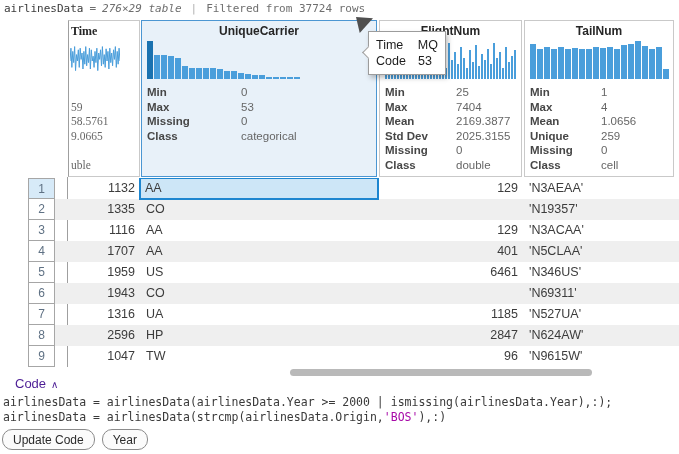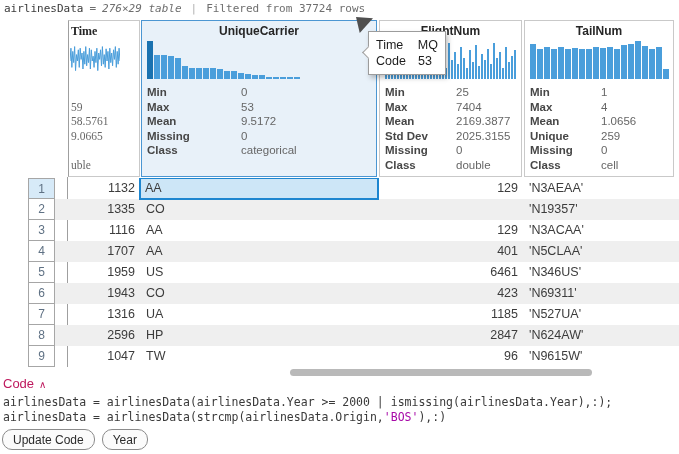--- a/index.html
+++ b/index.html
@@ -61,21 +61,21 @@
            box-shadow:2px 3px 5px rgba(0,0,0,.25);z-index:5;padding:5px 7px;box-sizing:border-box;
            font-size:12.5px;color:#1d1d1d;}
   #tooltip::before{content:"";position:absolute;left:-5px;top:16px;width:8px;height:8px;background:#fff;
            border-left:1px solid #9c9c9c;border-bottom:1px solid #9c9c9c;transform:rotate(45deg);}
   .ttrow{display:flex;line-height:16px;}
   .ttlabel{width:42px;}
   #cursor{position:absolute;left:356px;top:17px;width:17px;height:16px;background:#4f4f4f;
           clip-path:polygon(0 0,100% 8%,22% 100%);z-index:6;}
 
   
-  #code-link{position:absolute;left:3px;top:376px;font-size:13px;color:#be185d;cursor:pointer;}
+  #code-link{position:absolute;left:15px;top:376px;font-size:13px;color:#4c1d95;cursor:pointer;}
   #code-link .caret{font-size:10px;margin-left:5px;}
   #code-lines{position:absolute;left:3px;top:395px;font-family:"DejaVu Sans Mono",monospace;
               font-size:11.5px;color:#3a3a3a;line-height:15px;white-space:pre;}
   .tok-str{color:#a709a7;}
   #buttons{position:absolute;left:2px;top:429px;display:flex;gap:7px;}
   .btn{font-family:"Liberation Sans",sans-serif;font-size:12px;color:#2b2b2b;background:#fbfbfb;
        border:1px solid #8b8b8b;border-radius:10px;padding:2px 10px;height:21px;box-sizing:border-box;cursor:pointer;}
 </style>
 </head>
 <body>
@@ -124,21 +124,20 @@
         <span class="bar" style="width: 5.5px; margin-right: 1.5px; height: 4px;"></span>
         <span class="bar" style="width: 5.5px; margin-right: 1.5px; height: 2px;"></span>
         <span class="bar" style="width: 5.5px; margin-right: 1.5px; height: 2px;"></span>
         <span class="bar" style="width: 5.5px; margin-right: 1.5px; height: 2px;"></span>
         <span class="bar" style="width: 5.5px; margin-right: 1.5px; height: 2px;"></span>
         <span class="bar" style="width: 5.5px; margin-right: 1.5px; height: 2px;"></span>
       </div>
     <div class="stats">
         <div class="statrow"><span class="sl">Min</span><span class="sv">0</span></div>
         <div class="statrow"><span class="sl">Max</span><span class="sv">53</span></div>
-        <div class="statrow"><span class="sl">Mean</span><span class="sv">9.5172</span></div>
         <div class="statrow"><span class="sl">Missing</span><span class="sv">0</span></div>
         <div class="statrow"><span class="sl">Class</span><span class="sv">categorical</span></div>
       </div>
   </div>
   <div class="colbox" id="col-flight">
     <div class="coltitle">FlightNum</div>
     <div class="chart">
         <span class="bar" style="width: 2px; margin-right: 1px; height: 17px;"></span>
         <span class="bar" style="width: 2px; margin-right: 1px; height: 30px;"></span>
         <span class="bar" style="width: 2px; margin-right: 1px; height: 11px;"></span>
@@ -265,21 +264,20 @@
       </div>
       <div class="trow">
         <div class="cell c-time">1959</div>
         <div class="cell c-carrier">US</div>
         <div class="cell c-flight">6461</div>
         <div class="cell c-tail">'N346US'</div>
       </div>
       <div class="trow even">
         <div class="cell c-time">1943</div>
         <div class="cell c-carrier">CO</div>
-        <div class="cell c-flight">423</div>
         <div class="cell c-tail">'N69311'</div>
       </div>
       <div class="trow">
         <div class="cell c-time">1316</div>
         <div class="cell c-carrier">UA</div>
         <div class="cell c-flight">1185</div>
         <div class="cell c-tail">'N527UA'</div>
       </div>
       <div class="trow even">
         <div class="cell c-time">2596</div>

